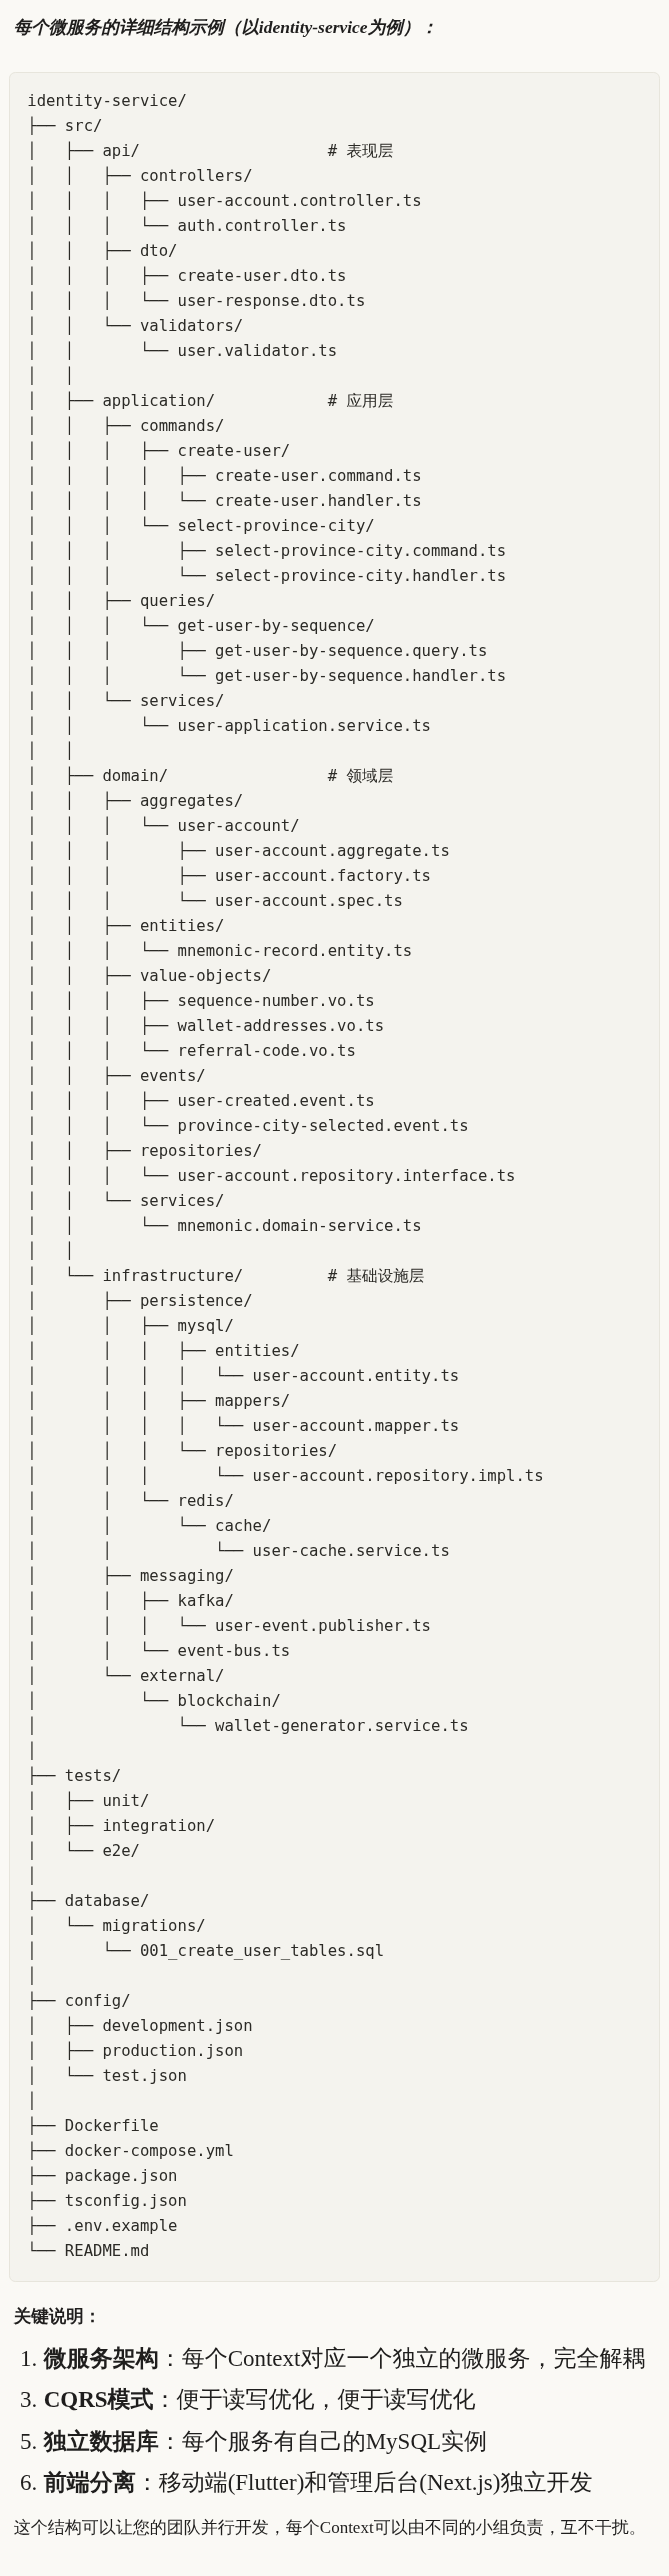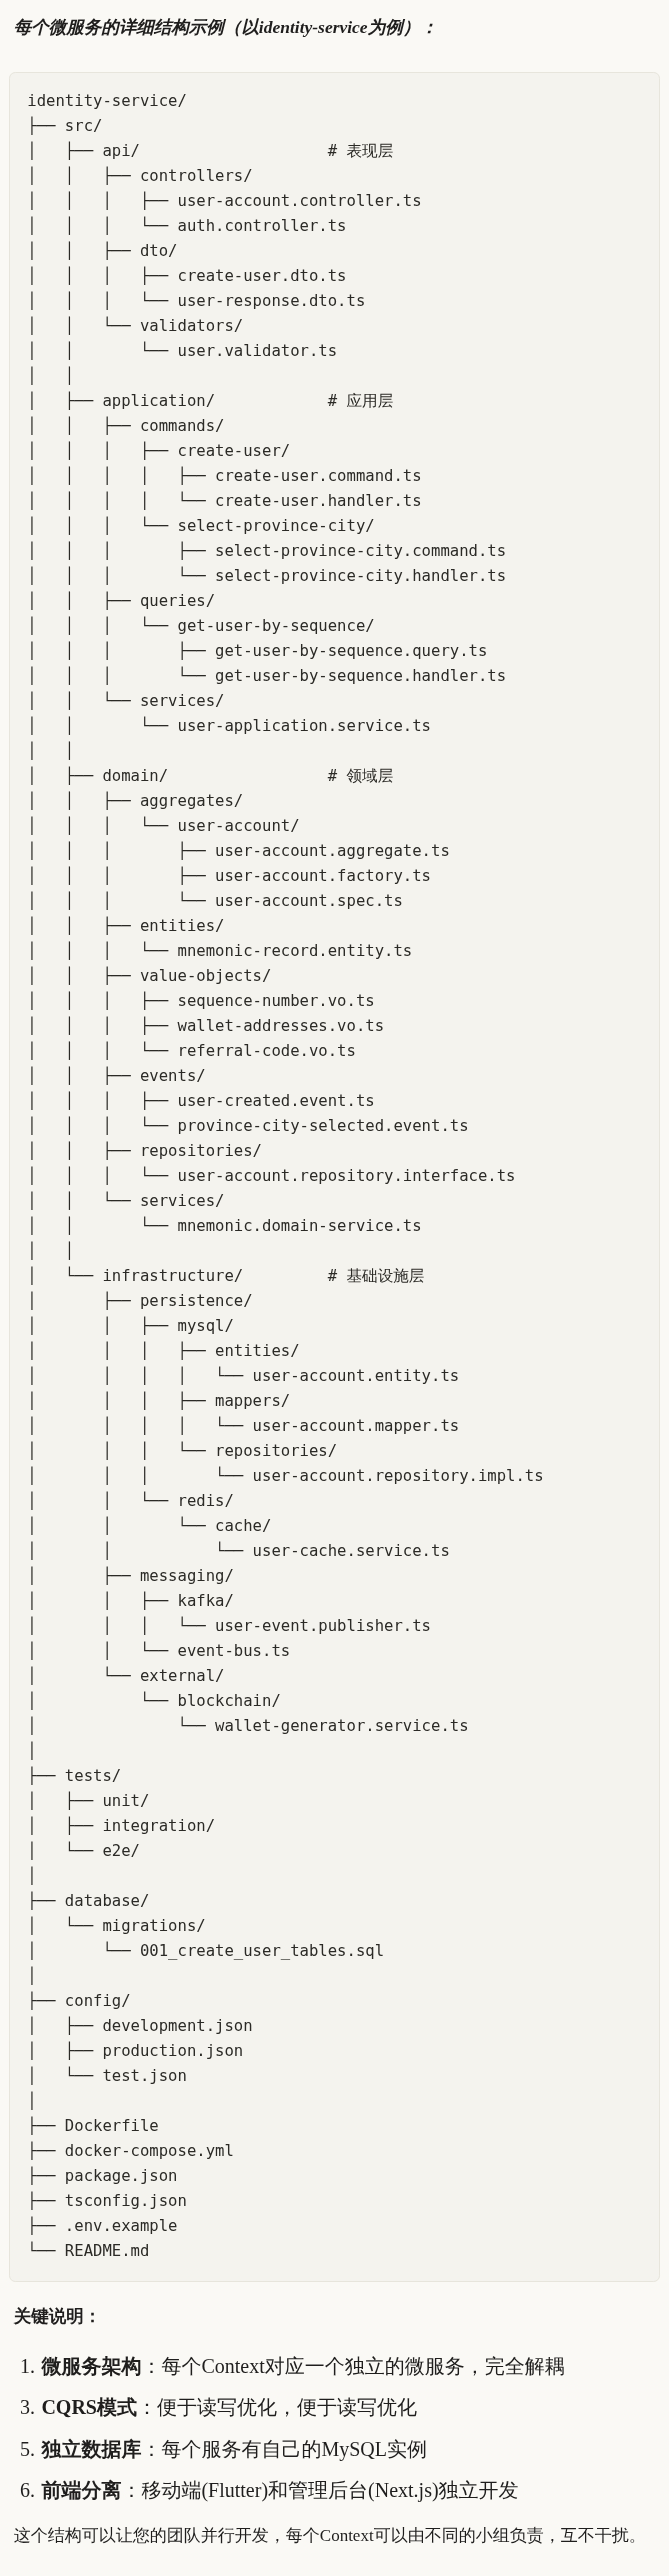--- a/index.html
+++ b/index.html
@@ -35,29 +35,29 @@
     font-size: 15.6px;
     line-height: 25px;
     color: #2b2a26;
     white-space: pre;
   }
 
   .notes { margin: 22.5px 5px 0 5px; }
   .notes-heading {
     font-size: 17.5px;
     font-weight: bold;
-    margin: 0 0 26px 0;
+    margin: 0 0 18px 0;
   }
   .notes-list {
     list-style: none;
     margin: 0;
     padding: 0 0 0 6.3px;
   }
   .note-item {
-    font-size: 20px;
+    font-size: 23px;
     line-height: 25px;
     margin-bottom: 16.3px;
   }
   .note-num { margin-right: 6.3px; }
   .note-term { font-weight: bold; }
   .footer-text {
     font-size: 17px;
     line-height: 25px;
     margin: 20px 0 0 0;
   }

